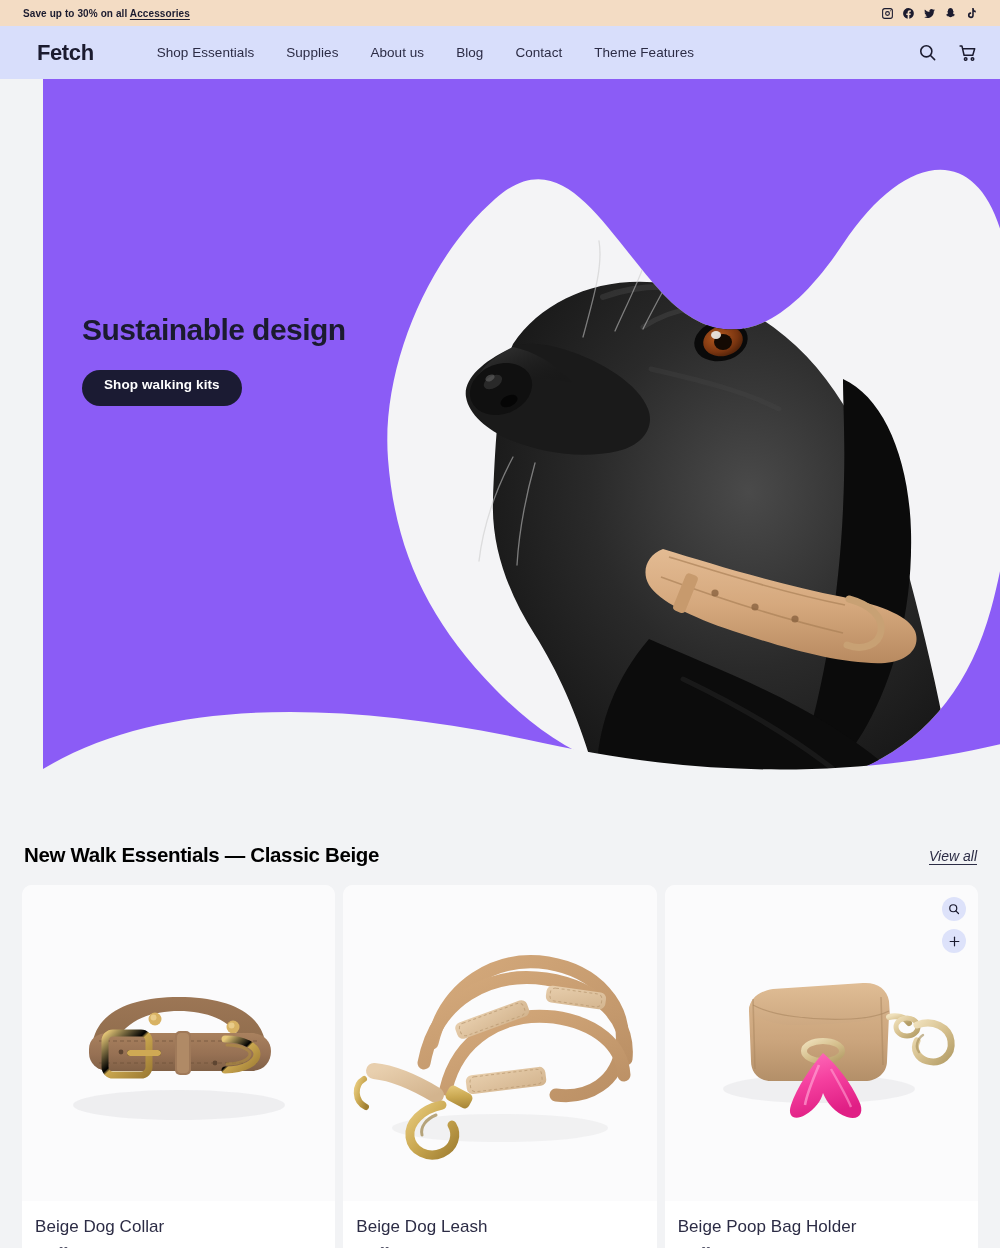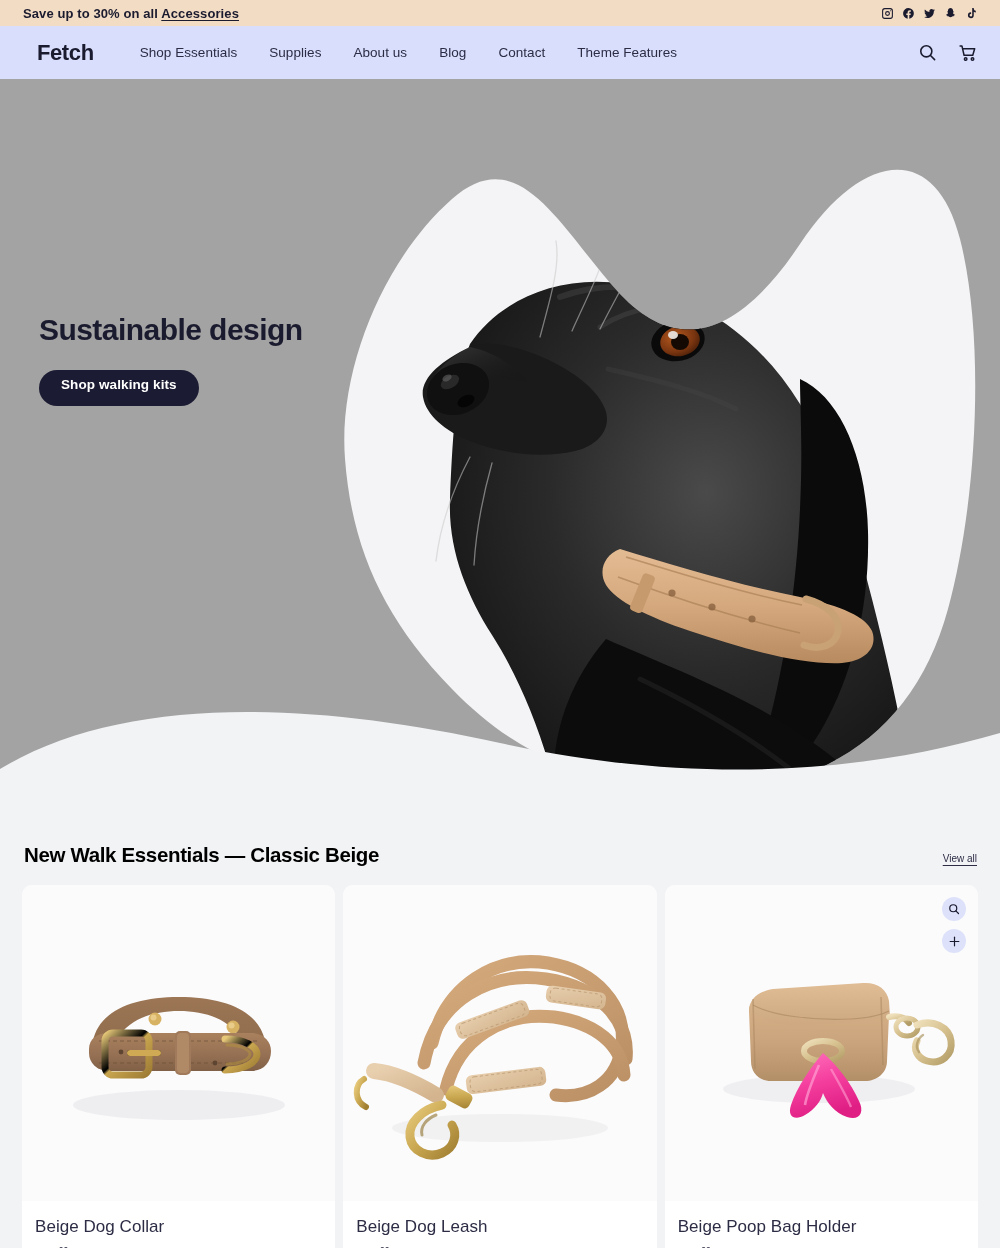--- a/index.html
+++ b/index.html
@@ -16,21 +16,21 @@
   
   .announcement {
     height: 26px;
     background: #F3DCC4;
     display: flex;
     align-items: center;
     justify-content: space-between;
     padding: 0 22px 0 23px;
   }
   .announcement-text {
-    font-size: 13px;
+    font-size: 10px;
     font-weight: 700;
     letter-spacing: .1px;
     color: #1B1B2F;
     white-space: nowrap;
   }
   .announcement-link {
     font-weight: 700;
     text-decoration: underline;
     text-underline-offset: 2px;
     color: #1B1B2F;
@@ -42,20 +42,21 @@
   }
   .social-icons svg { display: block; fill: #1B1B2F; }
 
   
   .header {
     height: 53px;
     background: #D8DEFB;
     display: flex;
     align-items: center;
     padding: 0 22px 0 37px;
+    gap: 17px;
   }
   .logo {
     font-size: 22px;
     font-weight: 700;
     letter-spacing: -.4px;
     color: #1B1B2F;
     margin-right: 46px;
   }
   .nav {
     display: flex;
@@ -74,22 +75,23 @@
     display: flex;
     align-items: center;
     gap: 21px;
   }
   .header-actions svg { display: block; stroke: #1B1B2F; fill: none; }
 
   
   .hero {
     position: relative;
     height: 728px;
-    background: #a3a3a3;
+    background: #8b5cf6;
     overflow: hidden;
+    margin-left: 43px;
   }
   .hero-blob {
     position: absolute;
     top: 0; left: 0;
     width: 1000px; height: 728px;
   }
   .hero-dog {
     position: absolute;
     top: 0; left: 0;
     width: 1000px; height: 728px;
@@ -148,26 +150,27 @@
     justify-content: space-between;
     padding: 36px 1px 18px 2px;
   }
   .products-title {
     font-size: 20.5px;
     font-weight: 700;
     letter-spacing: -.35px;
     color: #000000;
   }
   .view-all {
-    font-size: 10px;
+    font-size: 14px;
     color: #2C2C45;
     text-decoration: underline;
     text-underline-offset: 3px;
     cursor: pointer;
     margin-bottom: 3px;
+    font-style: italic;
   }
   .product-grid {
     display: grid;
     grid-template-columns: repeat(3, 1fr);
     gap: 8px;
   }
   .product-card {
     position: relative;
     background: #FBFBFC;
     border-radius: 10px 10px 0 0;

